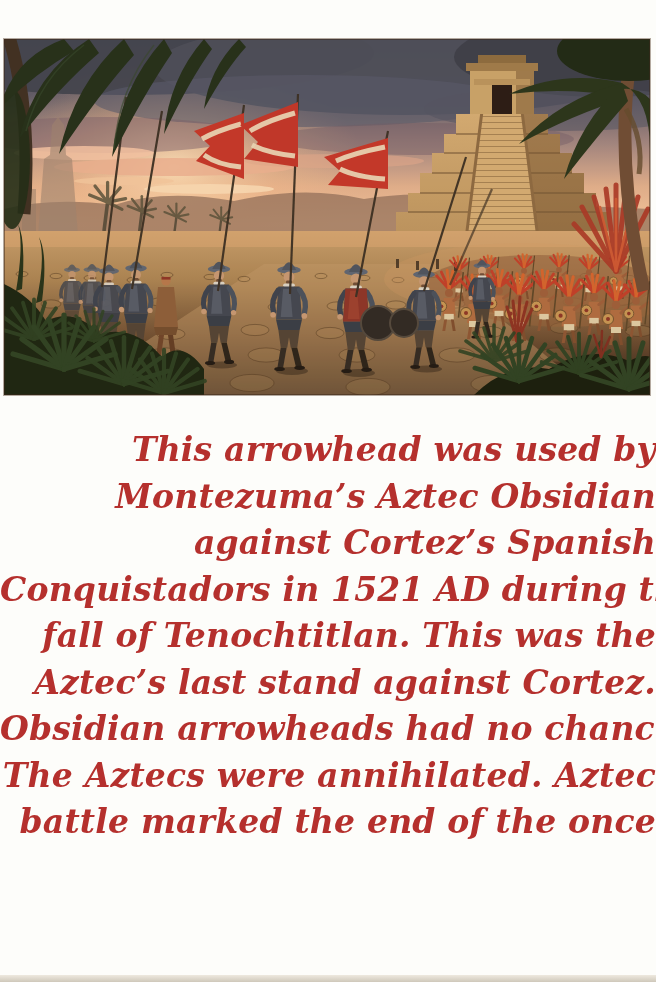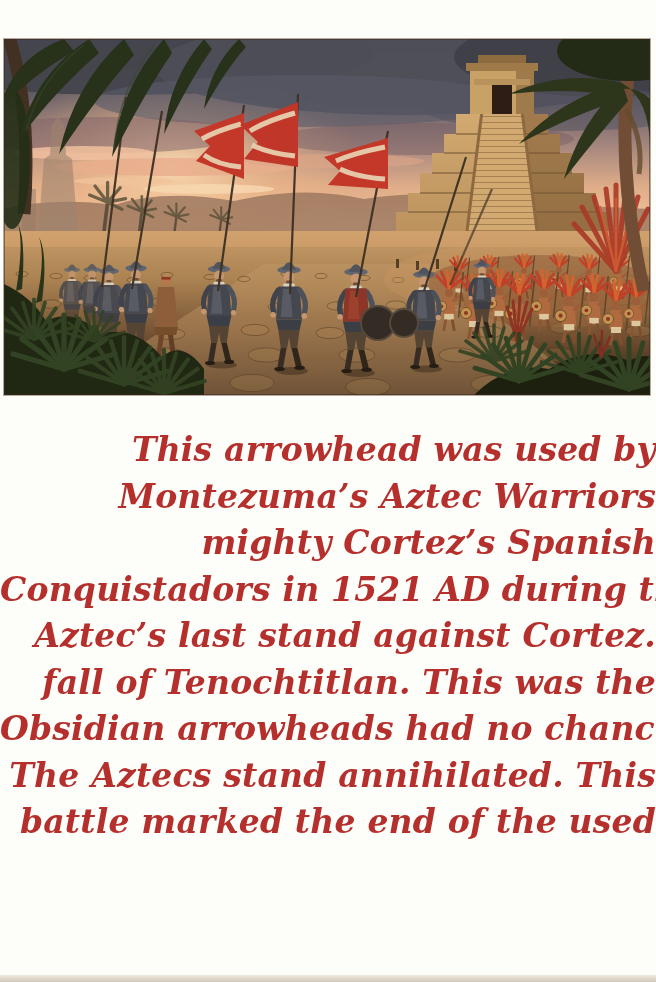--- a/index.html
+++ b/index.html
@@ -396,24 +396,24 @@
         </g>
       </g>
 
       <rect width="646" height="356" fill="#e08a4a" opacity=".05"></rect>
       <rect x=".5" y=".5" width="645" height="355" fill="none" stroke="rgba(60,40,25,.5)"></rect>
     </svg>
   </div>
 
   <div class="caption">
     <div class="cap-line">This arrowhead was used by</div>
-    <div class="cap-line">Montezuma’s Aztec Warriors</div>
-    <div class="cap-line">mighty Cortez’s Spanish</div>
+    <div class="cap-line">Montezuma’s Aztec Obsidian</div>
+    <div class="cap-line">against Cortez’s Spanish</div>
     <div class="cap-line">Conquistadors in 1521 AD during the</div>
+    <div class="cap-line">fall of Tenochtitlan. This was the</div>
     <div class="cap-line">Aztec’s last stand against Cortez.</div>
-    <div class="cap-line">fall of Tenochtitlan. This was the</div>
     <div class="cap-line">Obsidian arrowheads had no chance</div>
-    <div class="cap-line">The Aztecs stand annihilated. This</div>
-    <div class="cap-line">battle marked the end of the used</div>
+    <div class="cap-line">The Aztecs were annihilated. Aztec</div>
+    <div class="cap-line">battle marked the end of the once</div>
   </div>
 
   <div class="card-bottom-edge"></div>
 </div>
 
 </body></html>

